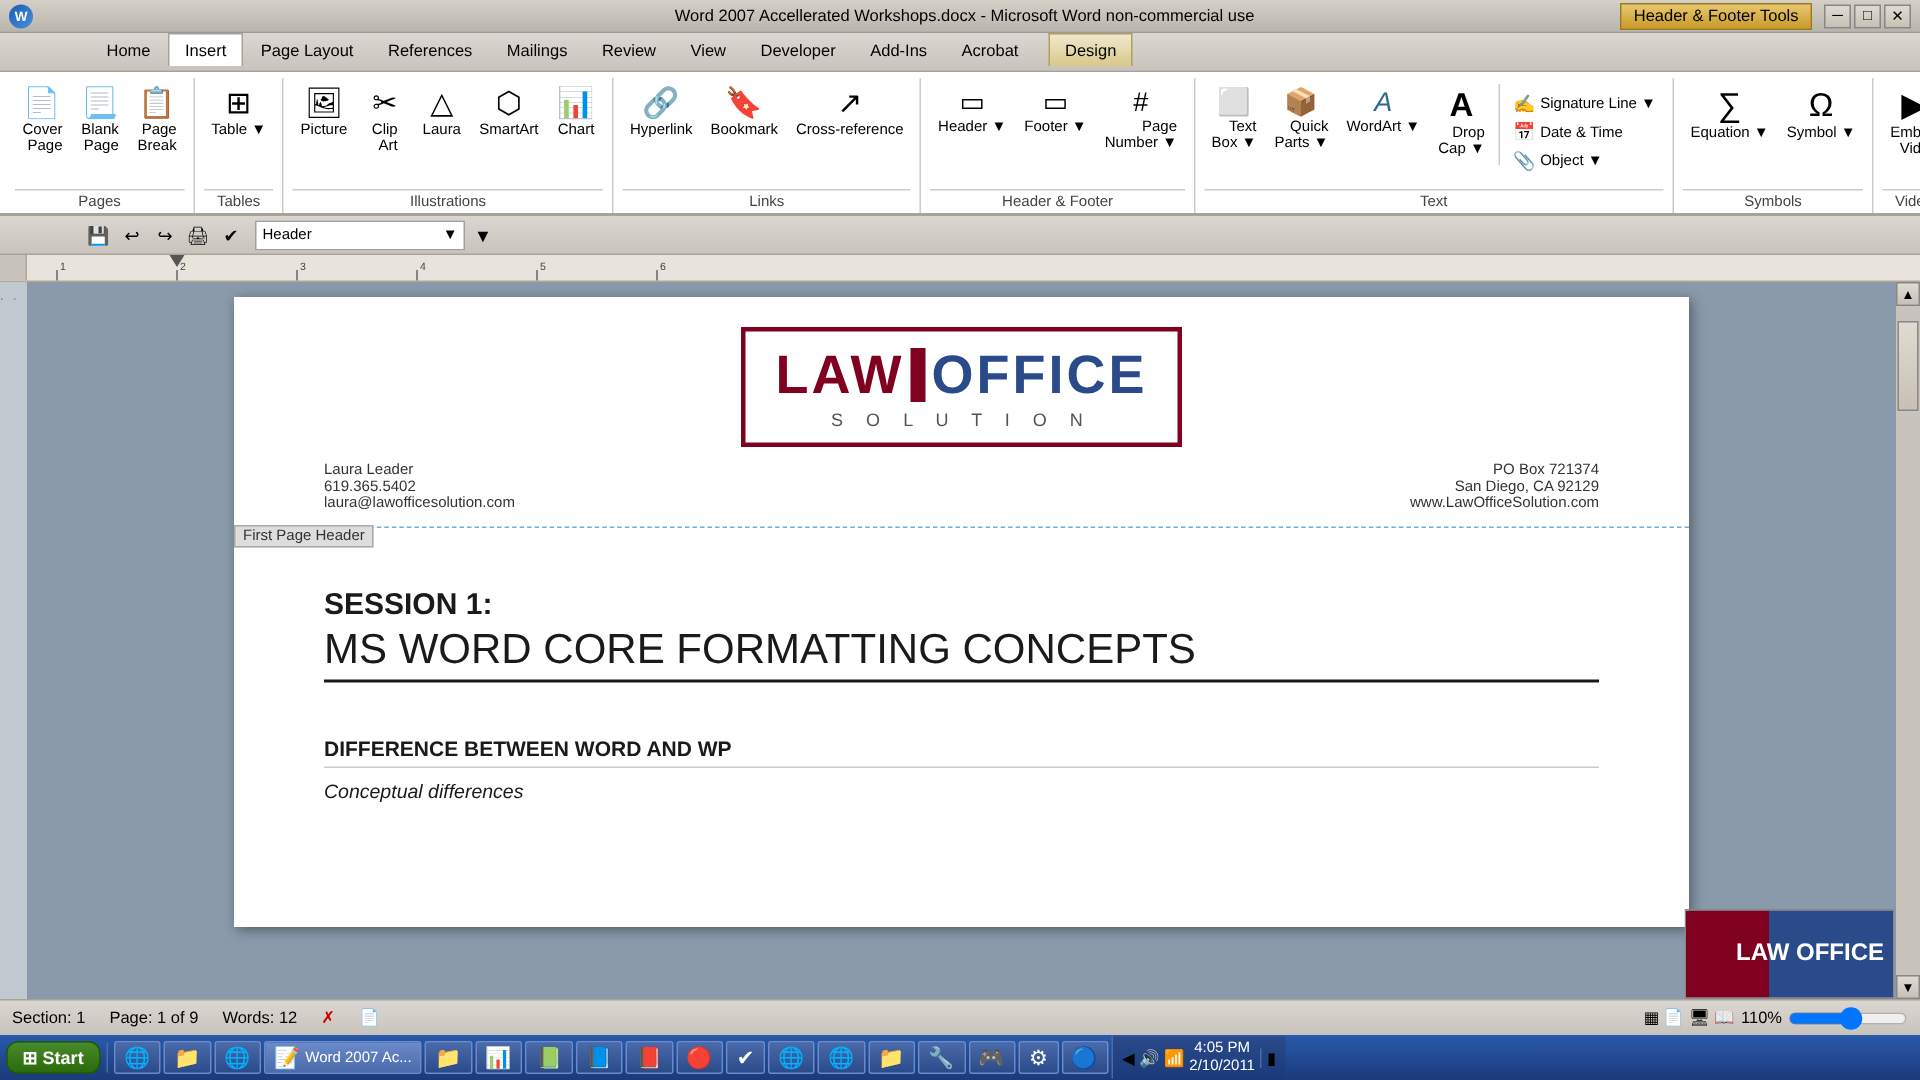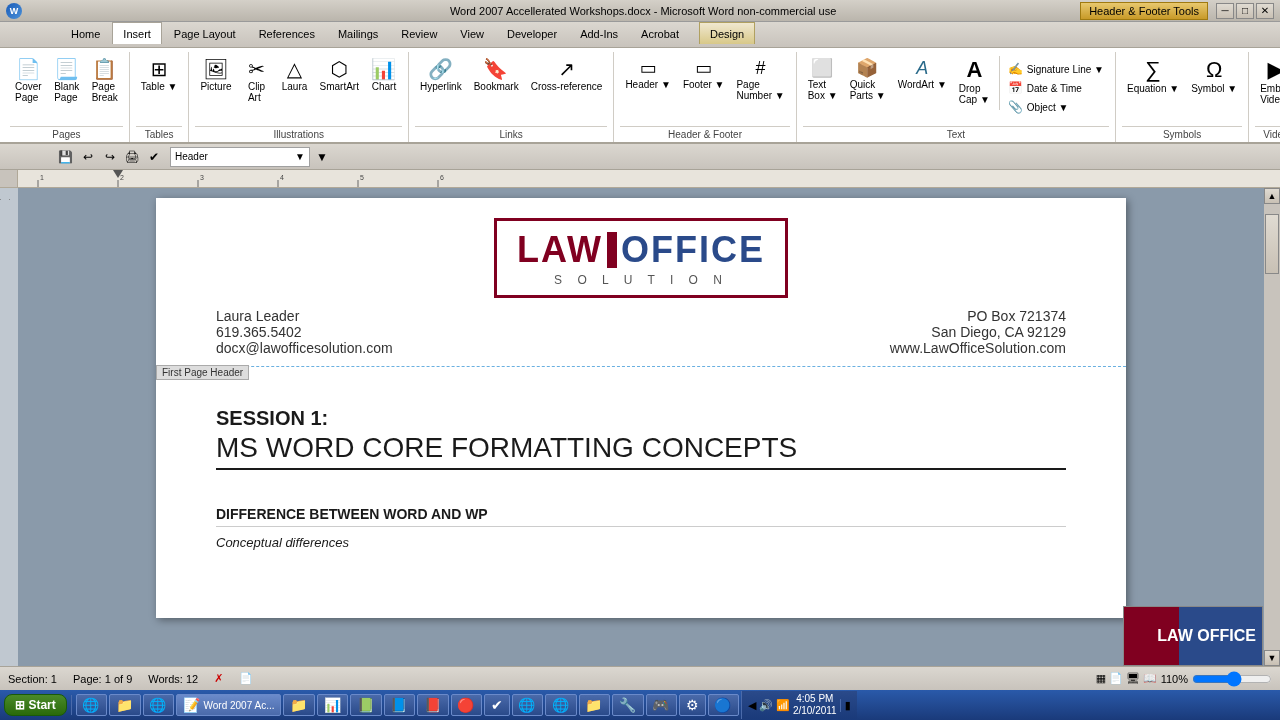--- a/index.html
+++ b/index.html
@@ -102,21 +102,21 @@
       border-radius: 2px;
       min-width: 36px;
     }
     .ribbon-btn .icon {
       font-size: 20px;
       line-height: 1;
       margin-bottom: 2px;
     }
     .ribbon-btn .label {
       font-size: 10px;
-      text-align: left;
+      text-align: right;
       line-height: 1.1;
     }
     .ribbon-btn-small {
       display: flex;
       flex-direction: row;
       align-items: center;
       padding: 1px 4px;
       cursor: pointer;
       border: 1px solid transparent;
       border-radius: 2px;
@@ -200,21 +200,21 @@
       border-bottom: 1px dashed #6ab0e0;
     }
     .logo-container {
       display: flex;
       justify-content: center;
       margin-bottom: 10px;
     }
     .header-info {
       display: flex;
       justify-content: space-between;
-      font-size: 14px;
+      font-size: 10px;
       color: #333;
       margin-top: 4px;
     }
     .header-left { text-align: left; }
     .header-right { text-align: right; }
     .first-page-label {
       position: absolute;
       bottom: -14px;
       left: 0;
       background: #ddd;
@@ -616,21 +616,21 @@
               </div>
               <div style="font-size:12px;letter-spacing:6px;color:#555;text-align:center;margin-top:2px;">S  O  L  U  T  I  O  N</div>
             </div>
           </div>
         </div>
 
         <div class="header-info">
           <div class="header-left">
             <div>Laura Leader</div>
             <div>619.365.5402</div>
-            <div>docx@lawofficesolution.com</div>
+            <div>laura@lawofficesolution.com</div>
           </div>
           <div class="header-right">
             <div>PO Box 721374</div>
             <div>San Diego, CA 92129</div>
             <div>www.LawOfficeSolution.com</div>
           </div>
         </div>
 
         <div class="first-page-label">First Page Header</div>
       </div>

